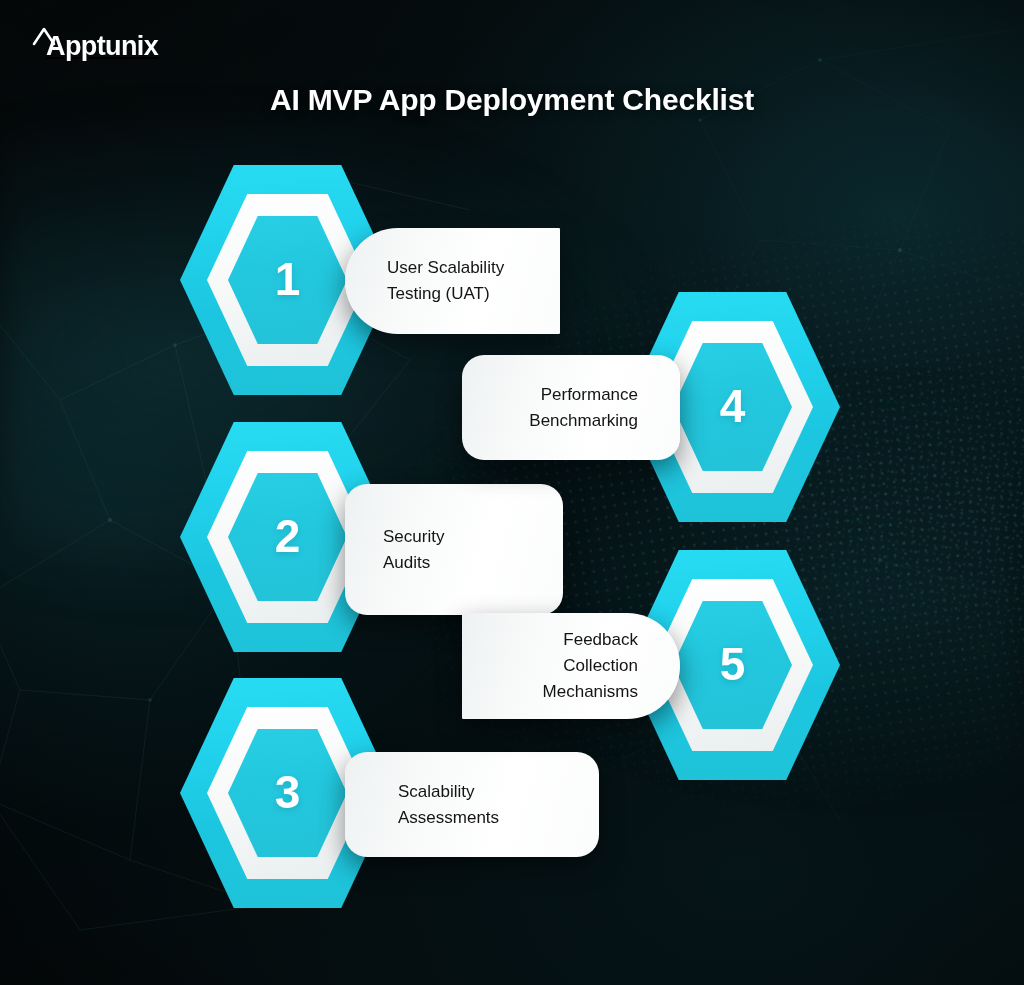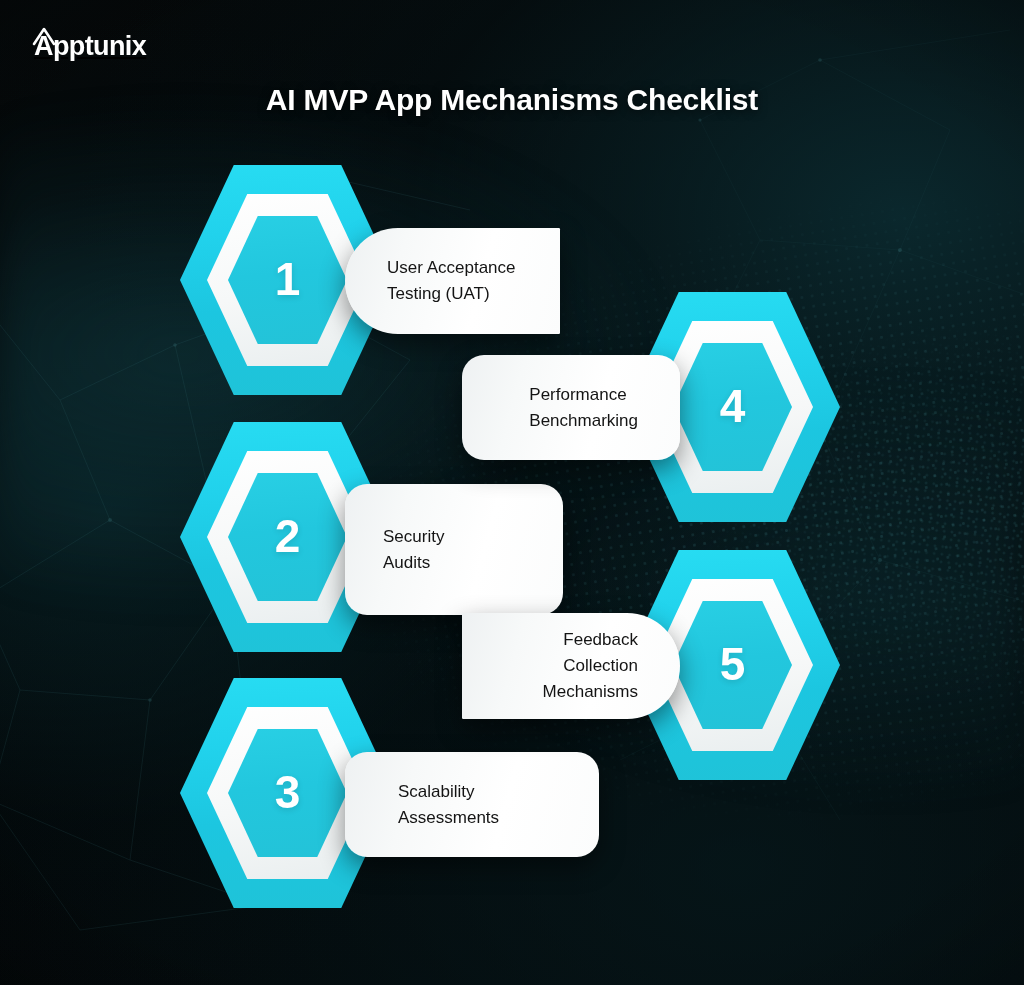--- a/index.html
+++ b/index.html
@@ -50,21 +50,21 @@
     transform:rotate(6deg) scale(1.1);
   }
   .bg-vignette {
     background:radial-gradient(120% 100% at 50% 50%, rgba(0,0,0,0) 52%, rgba(0,0,0,0.72) 100%);
   }
   .bg-net { opacity:.5; }
 
   
   .logo {
     position:absolute; left:31px; top:27px;
-    display:flex; align-items:flex-end; gap:0;
+    display:flex; align-items:flex-end; gap:12px;
     z-index:6;
     text-decoration:underline;
   }
   .logo-mark { position:relative; width:26px; height:34px; }
   .logo-word {
     color:#ffffff;
     font-size:27px;
     font-weight:700;
     letter-spacing:-0.6px;
     line-height:1;
@@ -192,27 +192,27 @@
 
 <div class="logo">
   <span class="logo-mark">
     <svg width="26" height="34" viewBox="0 0 26 34" fill="none">
       <path d="M3 17 L13 2 L23 17" stroke="#ffffff" stroke-width="2.6" stroke-linecap="round" stroke-linejoin="round" fill="none"></path>
     </svg>
   </span>
   <span class="logo-word">Apptunix</span>
 </div>
 
-<div class="page-title">AI MVP App Mechanisms Checklist</div>
+<div class="page-title">AI MVP App Deployment Checklist</div>
 
 <div class="steps">
 
   <div class="step">
     <div class="pill left-cap" style="left:345px; top:228px; width:215px; height:106px; padding-left:42px;">
-      <span class="pill-text">User Acceptance
+      <span class="pill-text">User Scalability
 Testing (UAT)</span>
     </div>
     <div class="hex-stack" style="left:180px; top:165px; width:215px; height:230px;">
       <div class="hex hex-outer"></div>
       <div class="hex hex-white"></div>
       <div class="hex hex-inner">
         <span class="hex-num">1</span>
       </div>
     </div>
   </div>
@@ -240,21 +240,21 @@
       <div class="hex hex-outer"></div>
       <div class="hex hex-white"></div>
       <div class="hex hex-inner">
         <span class="hex-num">3</span>
       </div>
     </div>
   </div>
 
   <div class="step">
     <div class="pill boxy" style="left:462px; top:355px; width:218px; height:105px; padding-right:42px; justify-content:flex-end; text-align:right;">
-      <span class="pill-text" style="text-align:left;">Performance
+      <span class="pill-text" style="text-align:right;">Performance
 Benchmarking</span>
     </div>
     <div class="hex-stack" style="left:625px; top:292px; width:215px; height:230px;">
       <div class="hex hex-outer"></div>
       <div class="hex hex-white"></div>
       <div class="hex hex-inner">
         <span class="hex-num">4</span>
       </div>
     </div>
   </div>

